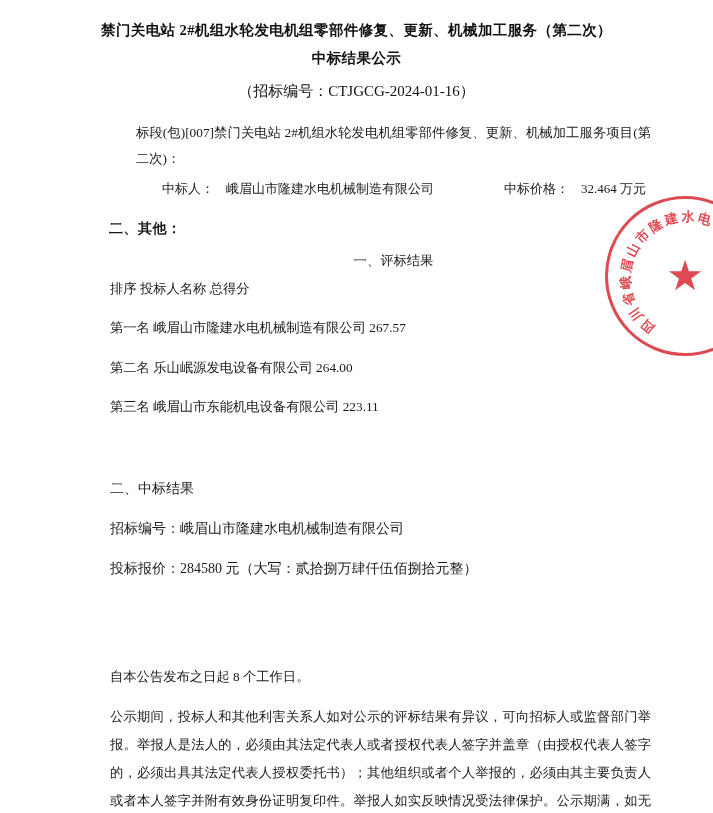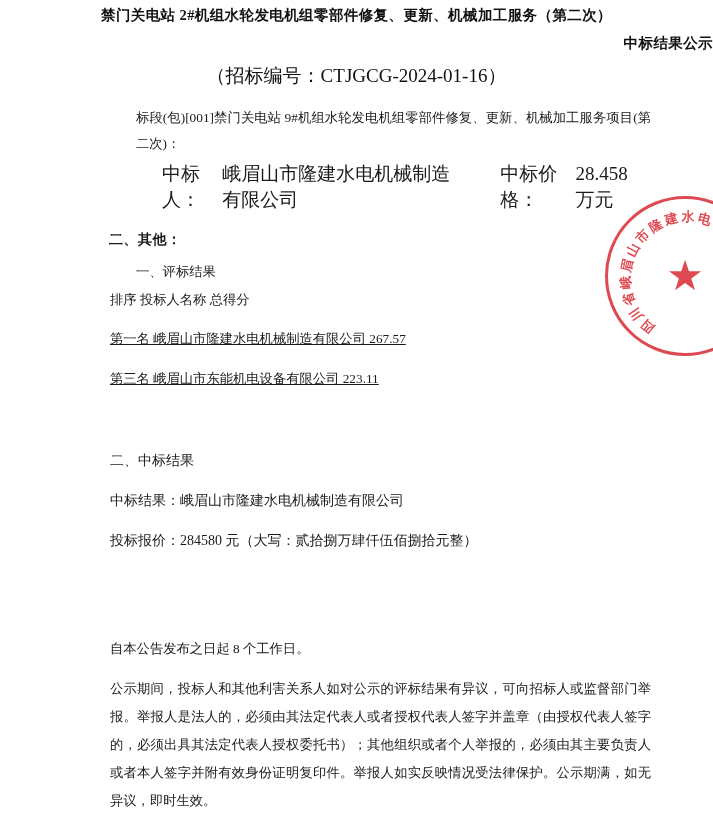--- a/index.html
+++ b/index.html
@@ -13,36 +13,35 @@
     overflow: hidden;
     position: relative;
   }
   .page {
     position: relative;
     width: 713px;
     height: 813px;
     padding: 0;
   }
   .title-block {
-    padding-top: 1px;
+    padding-top: 16px;
     text-align: center;
   }
   .title-line {
     font-size: 14.5px;
     font-weight: bold;
     letter-spacing: 0.4px;
     line-height: 28px;
     color: #111;
   }
   .title-line.sub {
     font-weight: bold;
-    text-align: right;
   }
   .title-code {
-    font-size: 19px;
+    font-size: 15px;
     line-height: 30px;
     margin-top: 4px;
     color: #111;
   }
   .body-wrap {
     padding: 14px 62px 0 110px;
   }
   h2.section {
     font-size: 14px;
     font-weight: bold;
@@ -52,41 +51,42 @@
   h2.section.tight { }
   p.para {
     font-size: 13.3px;
     line-height: 26px;
     margin: 0 0 4px 0;
     text-align: justify;
   }
   .indent2 { padding-left: 26px; }
   .kv-row {
     display: flex;
-    font-size: 19px;
+    font-size: 13px;
     line-height: 26px;
     padding-left: 52px;
+    gap: 12px;
   }
   .kv-row .k-val { }
   .kv-row .spacer { width: 46px; }
   .sub-head {
     font-size: 13.3px;
     line-height: 26px;
     padding-left: 26px;
     margin: 4px 0 2px 0;
+    text-align: center;
   }
   .rank-head {
     font-size: 13.3px;
     line-height: 26px;
     margin: 2px 0 0 0;
   }
   .rank-row {
     font-size: 13.3px;
     line-height: 26px;
-    text-decoration: underline;
   }
   .gap-lg { height: 42px; }
   .gap-md { height: 26px; }
   .gap-sm { height: 12px; }
   .res-line {
     font-size: 14px;
     line-height: 28px;
     margin: 0;
   }
   .notice-para {
@@ -163,43 +163,44 @@
 
   <div class="title-block">
     <div class="title-line">禁门关电站 2#机组水轮发电机组零部件修复、更新、机械加工服务（第二次）</div>
     <div class="title-line sub">中标结果公示</div>
     <div class="title-code">（招标编号：CTJGCG-2024-01-16）</div>
   </div>
 
   <div class="body-wrap">
 
 
-    <p class="para indent2">标段(包)[001]禁门关电站 9#机组水轮发电机组零部件修复、更新、机械加工服务项目(第二次)：</p>
+    <p class="para indent2">标段(包)[007]禁门关电站 2#机组水轮发电机组零部件修复、更新、机械加工服务项目(第二次)：</p>
 
     <div class="kv-row">
       <span>中标人：</span>
       <span class="k-val">峨眉山市隆建水电机械制造有限公司</span>
       <span class="spacer"></span>
       <span>中标价格：</span>
-      <span>28.458 万元</span>
+      <span>32.464 万元</span>
     </div>
 
     <h2 class="section tight">二、其他：</h2>
 
     <div class="sub-head">一、评标结果</div>
 
     <p class="rank-head">排序  投标人名称  总得分</p>
     <p class="rank-row">第一名  峨眉山市隆建水电机械制造有限公司  267.57</p>
+    <p class="rank-row">第二名  乐山岷源发电设备有限公司  264.00</p>
     <p class="rank-row">第三名  峨眉山市东能机电设备有限公司  223.11</p>
 
     <div class="gap-lg"></div>
 
     <p class="res-line">二、中标结果</p>
     <div class="gap-sm"></div>
-    <p class="res-line">中标结果：峨眉山市隆建水电机械制造有限公司</p>
+    <p class="res-line">招标编号：峨眉山市隆建水电机械制造有限公司</p>
     <div class="gap-sm"></div>
     <p class="res-line">投标报价：284580 元（大写：贰拾捌万肆仟伍佰捌拾元整）</p>
 
     <div class="gap-lg"></div>
     <div class="gap-md"></div>
 
     <div class="gap-sm"></div>
     <p class="notice-para">自本公告发布之日起 8 个工作日。</p>
     <div class="gap-sm"></div>
     <p class="notice-para">公示期间，投标人和其他利害关系人如对公示的评标结果有异议，可向招标人或监督部门举报。举报人是法人的，必须由其法定代表人或者授权代表人签字并盖章（由授权代表人签字的，必须出具其法定代表人授权委托书）；其他组织或者个人举报的，必须由其主要负责人或者本人签字并附有效身份证明复印件。举报人如实反映情况受法律保护。公示期满，如无异议，即时生效。</p>

